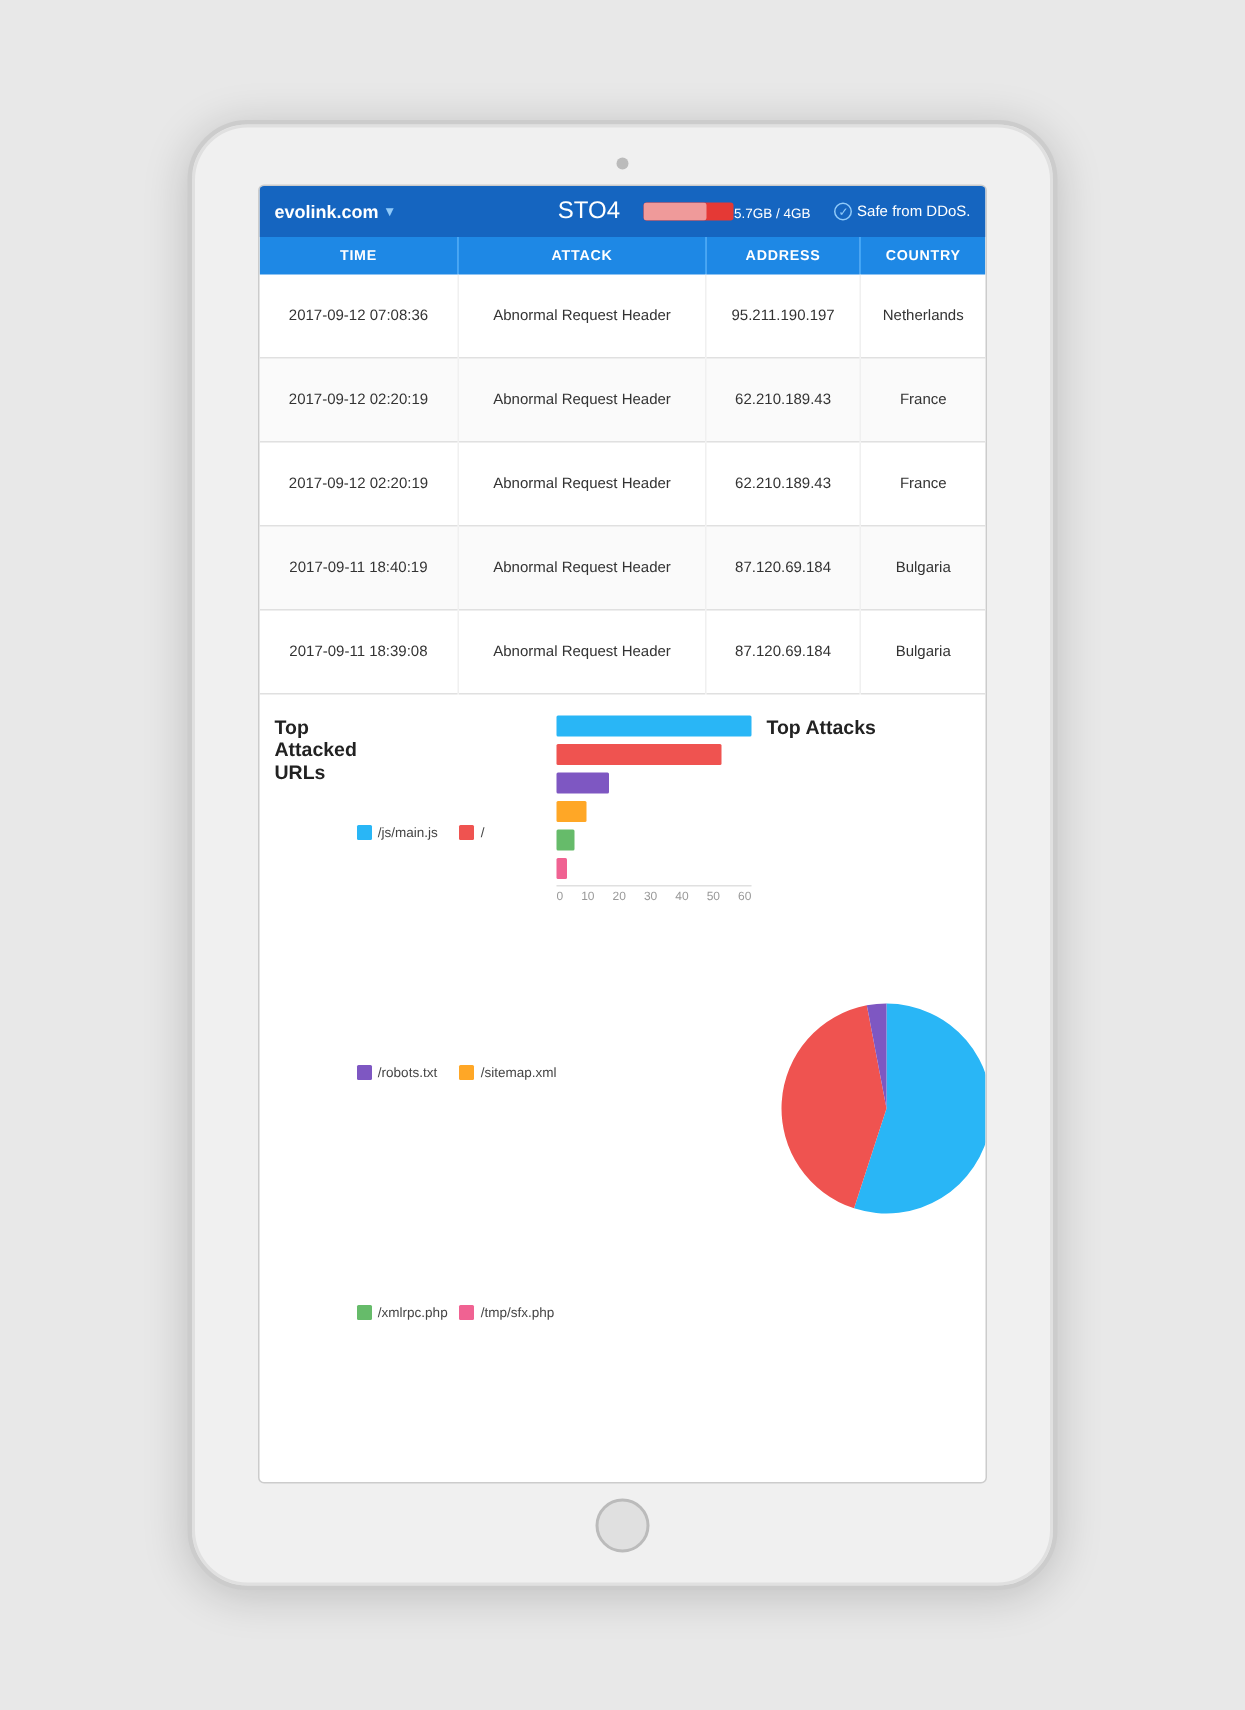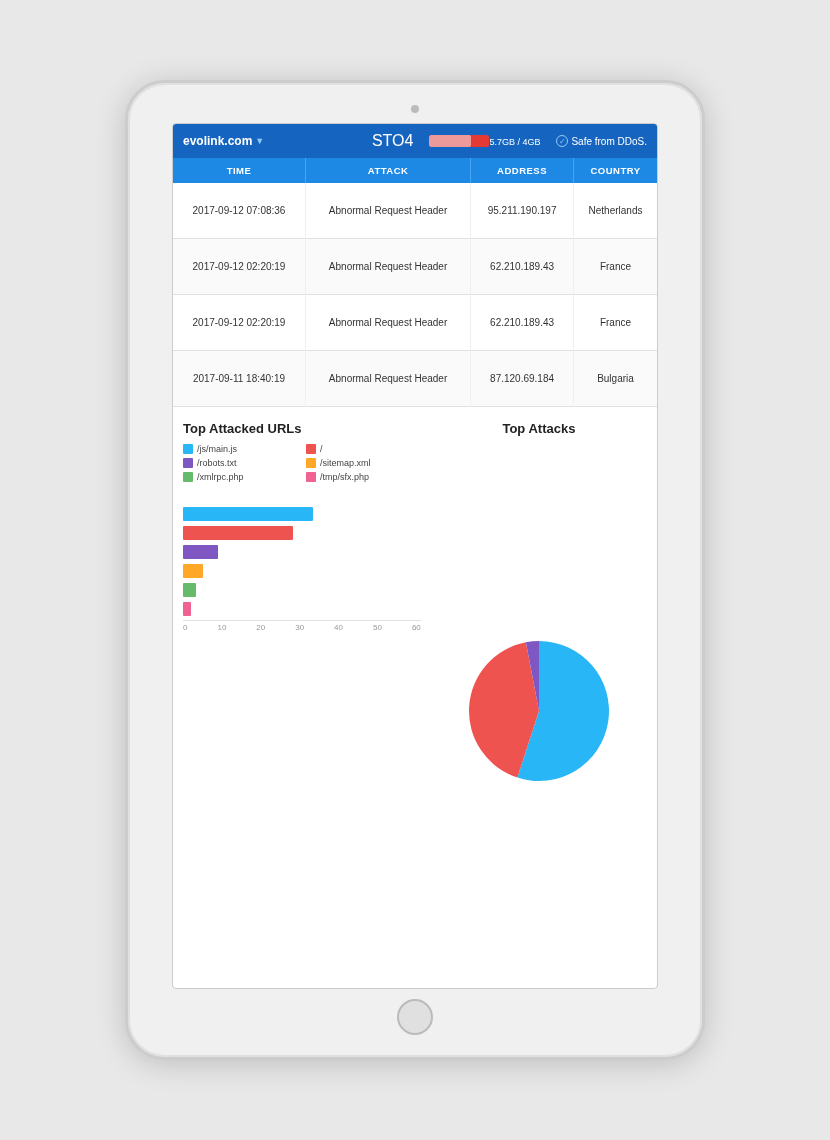--- a/index.html
+++ b/index.html
@@ -181,28 +181,27 @@
     .charts-section {
       display: flex;
       padding: 14px 10px 10px 10px;
       gap: 10px;
       flex: 1;
     }
 
     .chart-left {
       flex: 1.1;
       display: flex;
+      flex-direction: row;
+    }
+
+    .chart-right {
+      flex: 1;
+      display: flex;
       flex-direction: column;
-    }
-
-    .chart-right {
-      flex: 1;
-      display: flex;
-      flex-direction: column;
-      text-align: center;
     }
 
     .chart-title {
       font-size: 13px;
       font-weight: bold;
       color: #222;
       margin-bottom: 8px;
     }
 
     .legend-grid {
@@ -337,20 +336,26 @@
               <td>Abnormal Request Header</td>
               <td>62.210.189.43</td>
               <td>France</td>
             </tr>
             <tr>
               <td>2017-09-11 18:40:19</td>
               <td>Abnormal Request Header</td>
               <td>87.120.69.184</td>
               <td>Bulgaria</td>
             </tr>
+            <tr>
+              <td>2017-09-11 18:39:08</td>
+              <td>Abnormal Request Header</td>
+              <td>87.120.69.184</td>
+              <td>Bulgaria</td>
+            </tr>
           </tbody>
       </table>
 
       <div class="charts-section">
 
         <div class="chart-left">
           <div class="chart-title">Top Attacked URLs</div>
           <div class="legend-grid" id="url-legend">
               <div class="legend-item">
                 <div class="legend-dot" style="background:#29b6f6"></div>

